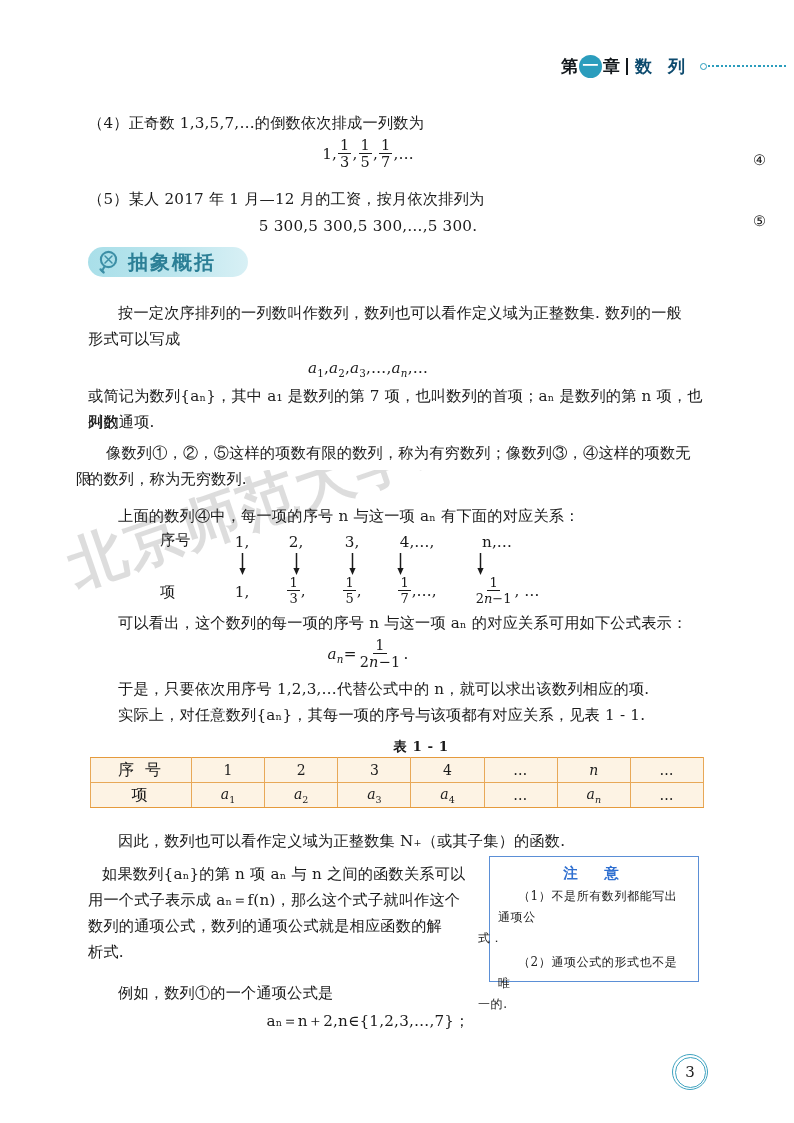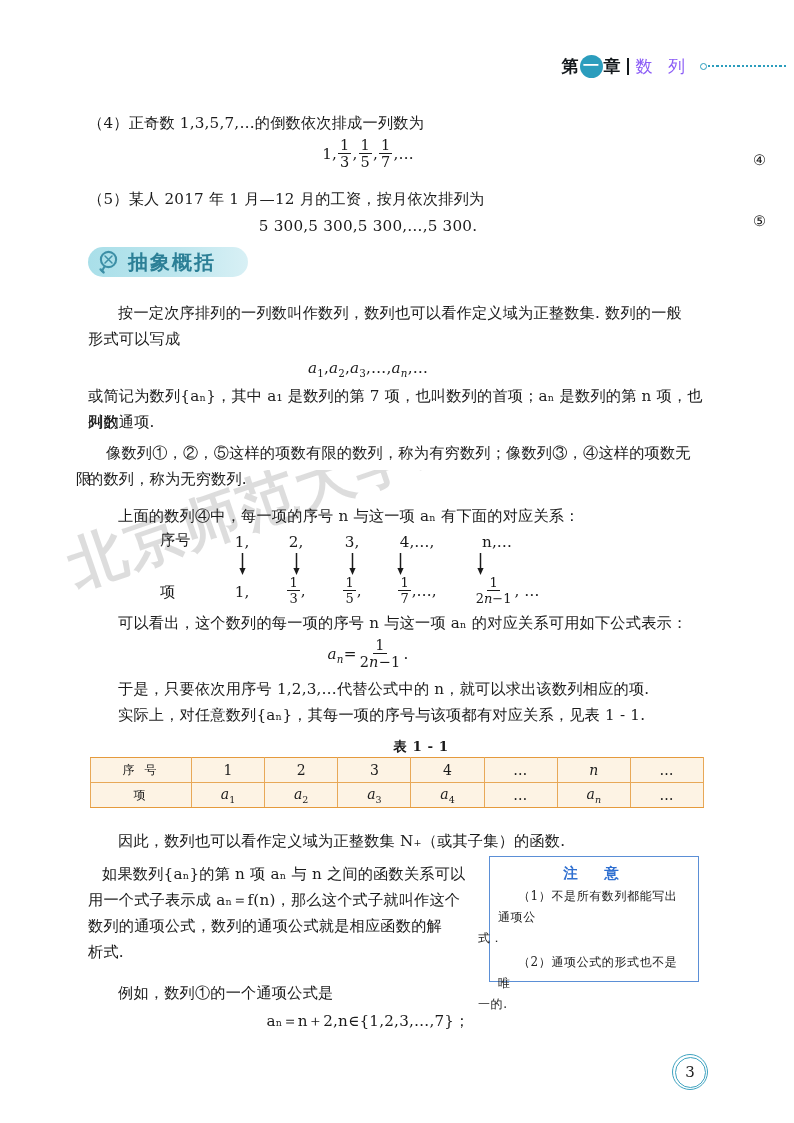--- a/index.html
+++ b/index.html
@@ -89,23 +89,23 @@
     line-height: 1;
   }
   .hdr-bar {
     display: inline-block;
     width: 2px; height: 17px;
     background: #13181c;
     margin: 0 7px 0 6px;
   }
   .hdr-title {
     font-size: 17px;
-    font-weight: 400;
+    font-weight: 700;
     letter-spacing: 5px;
-    color: #8b5cf6;
+    color: #0c4a6e;
   }
   .hdr-dots {
     display: flex;
     align-items: center;
     margin-left: 10px;
   }
   .hdr-dot {
     width: 7px; height: 7px;
     border-radius: 50%;
     border: 1.6px solid #2b9dbd;
@@ -239,21 +239,21 @@
     border-top: 1.3px solid #e8a857;
     border-bottom: 1.3px solid #e8a857;
     text-align: center;
     height: 24px;
     font-size: 14px;
     background: #fdf3e4;
     padding: 0;
   }
   table.data tr:first-child td { border-top: 1.6px solid #e59a3c; }
   table.data tr:last-child td { border-bottom: 1.6px solid #e59a3c; }
-  table.data td.first { width: 100px; font-size: 12px; letter-spacing: 3px; }
+  table.data td.first { width: 100px; font-size: 16px; letter-spacing: 3px; }
   table.data td.dots { letter-spacing: 1px; }
 
   
   .notebox {
     position: absolute;
     left: 489px;
     top: 856px;
     width: 210px;
     height: 126px;
     border: 1.4px solid #5b8fd6;

